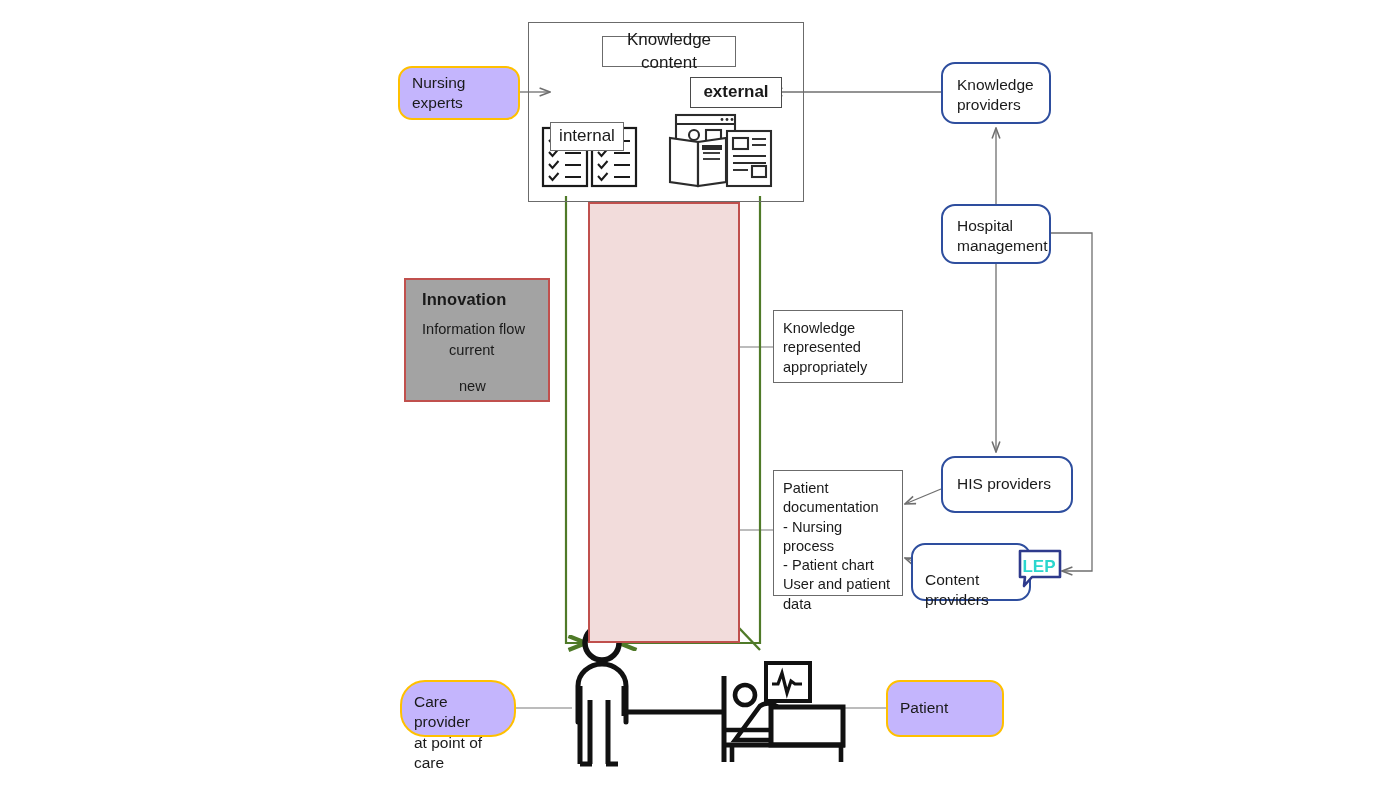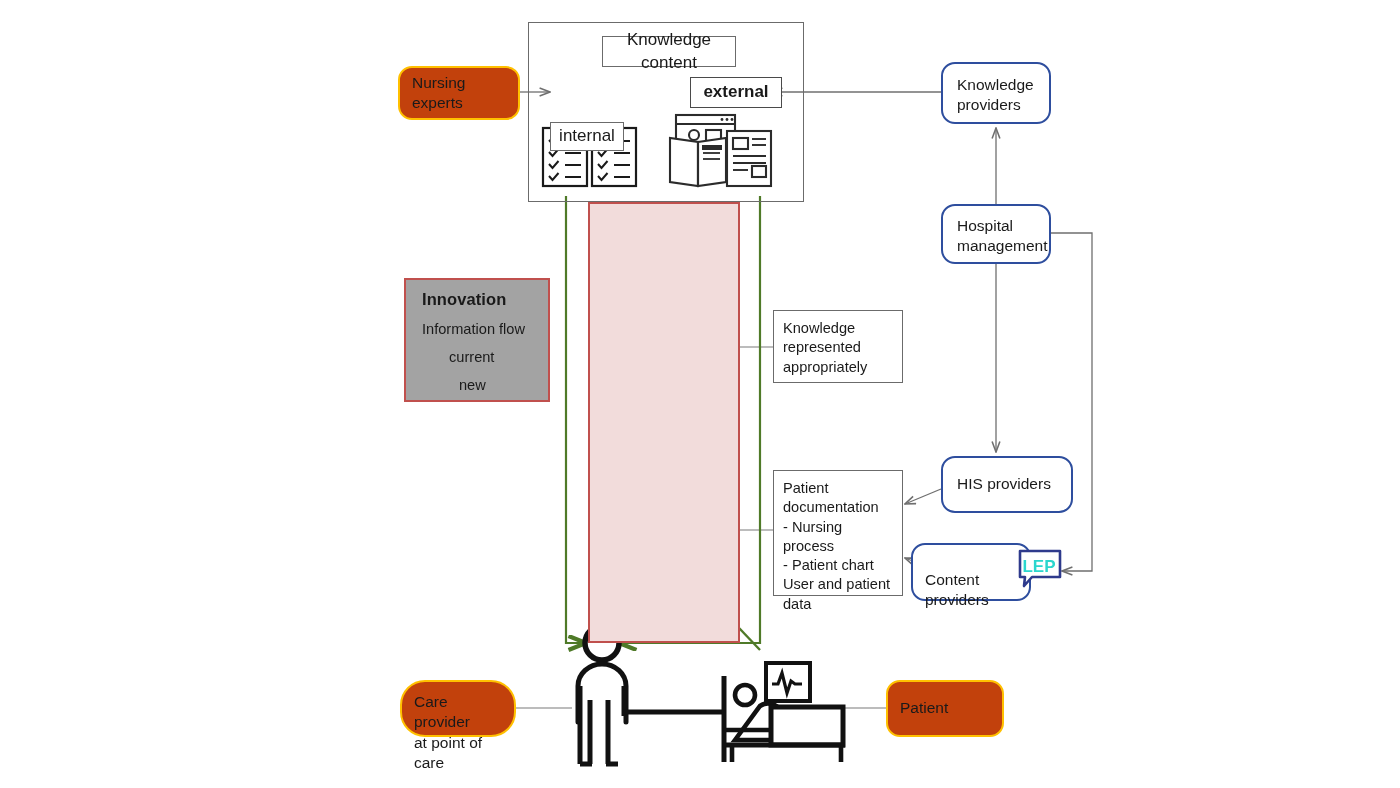--- a/index.html
+++ b/index.html
@@ -3,41 +3,41 @@
 <meta charset="utf-8">
 <style>
   html,body{margin:0;padding:0;background:#ffffff;}
   body{width:1400px;height:788px;font-family:"Liberation Sans",sans-serif;color:#1a1a1a;}
   #stage{position:relative;width:1400px;height:788px;overflow:hidden;background:#fff;}
   #svgroot{position:absolute;left:0;top:0;width:1400px;height:788px;}
   .node{position:absolute;box-sizing:border-box;display:flex;align-items:center;}
   .node .txt{display:block;width:100%;}
 
   
-  .ent-yellow{border:2.4px solid #FFC000;border-radius:14px;background:#c2410c;
+  .ent-yellow{border:2.4px solid #FFC000;border-radius:14px;background:#c4b5fd;
     padding:6px 12px;font-size:15.5px;line-height:1.32;color:#1a1a1a;}
   
   .ent-blue{border:2.2px solid #2E4E9E;border-radius:14px;background:#fff;
     padding:6px 14px;font-size:15.5px;line-height:1.3;color:#1a1a1a;}
 
   
   .rect{border:1.3px solid #6b6b6b;background:#fff;font-size:17px;
     justify-content:center;padding:2px 8px;line-height:1.3;}
   .rect.bold{font-weight:bold;border-color:#4a4a4a;}
   .rect.note{justify-content:flex-start;align-items:flex-start;padding:8px 9px;
     font-size:14.6px;line-height:1.32;}
 
   .outerframe{position:absolute;border:1.3px solid #6b6b6b;background:transparent;}
 
   
   .pinkpanel{position:absolute;background:#F2DCDB;border:2.4px solid #C0504D;}
   .legend{position:absolute;background:#a3a3a3;border:2.4px solid #C0504D;
     padding:10px 0 8px 16px;box-sizing:border-box;}
   .legend .ltitle{font-size:16.5px;font-weight:bold;letter-spacing:.1px;margin-bottom:12px;}
-  .legend .lsub{font-size:14.6px;margin-bottom:10px;}
+  .legend .lsub{font-size:14.6px;margin-bottom:3px;}
   .legend .lrow{display:flex;align-items:center;font-size:14.6px;height:20px;}
   .legend .lrow .lbl{margin:0 1px;}
   .lep{position:absolute;}
   svg{overflow:visible;}
 </style>
 </head>
 <body>
 
 <div id="stage">
 
@@ -266,21 +266,21 @@
 
   <div class="pinkpanel" style="left:588px;top:202px;width:148px;height:437px;"></div>
 
   <div class="legend" style="left:404px;top:278px;width:146px;height:124px;">
     <div class="ltitle">Innovation</div>
     <div class="lsub">Information flow</div>
     <div class="lrow">
       <span style="display:inline-block;width:26px"></span>
       <span class="lbl">current</span>
     </div>
-    <div class="lrow" style="margin-top:8px;">
+    <div class="lrow" style="margin-top:16px;">
       <span style="display:inline-block;width:36px"></span>
       <span class="lbl">new</span>
     </div>
   </div>
 
   <div class="node rect" style="left:602px;top:36px;width:134px;height:31px;">
     <span class="txt" style="text-align:center">Knowledge content</span>
   </div>
 
   <div class="node rect" style="left:550px;top:78px;width:74px;height:29px;margin-top:44px;">

